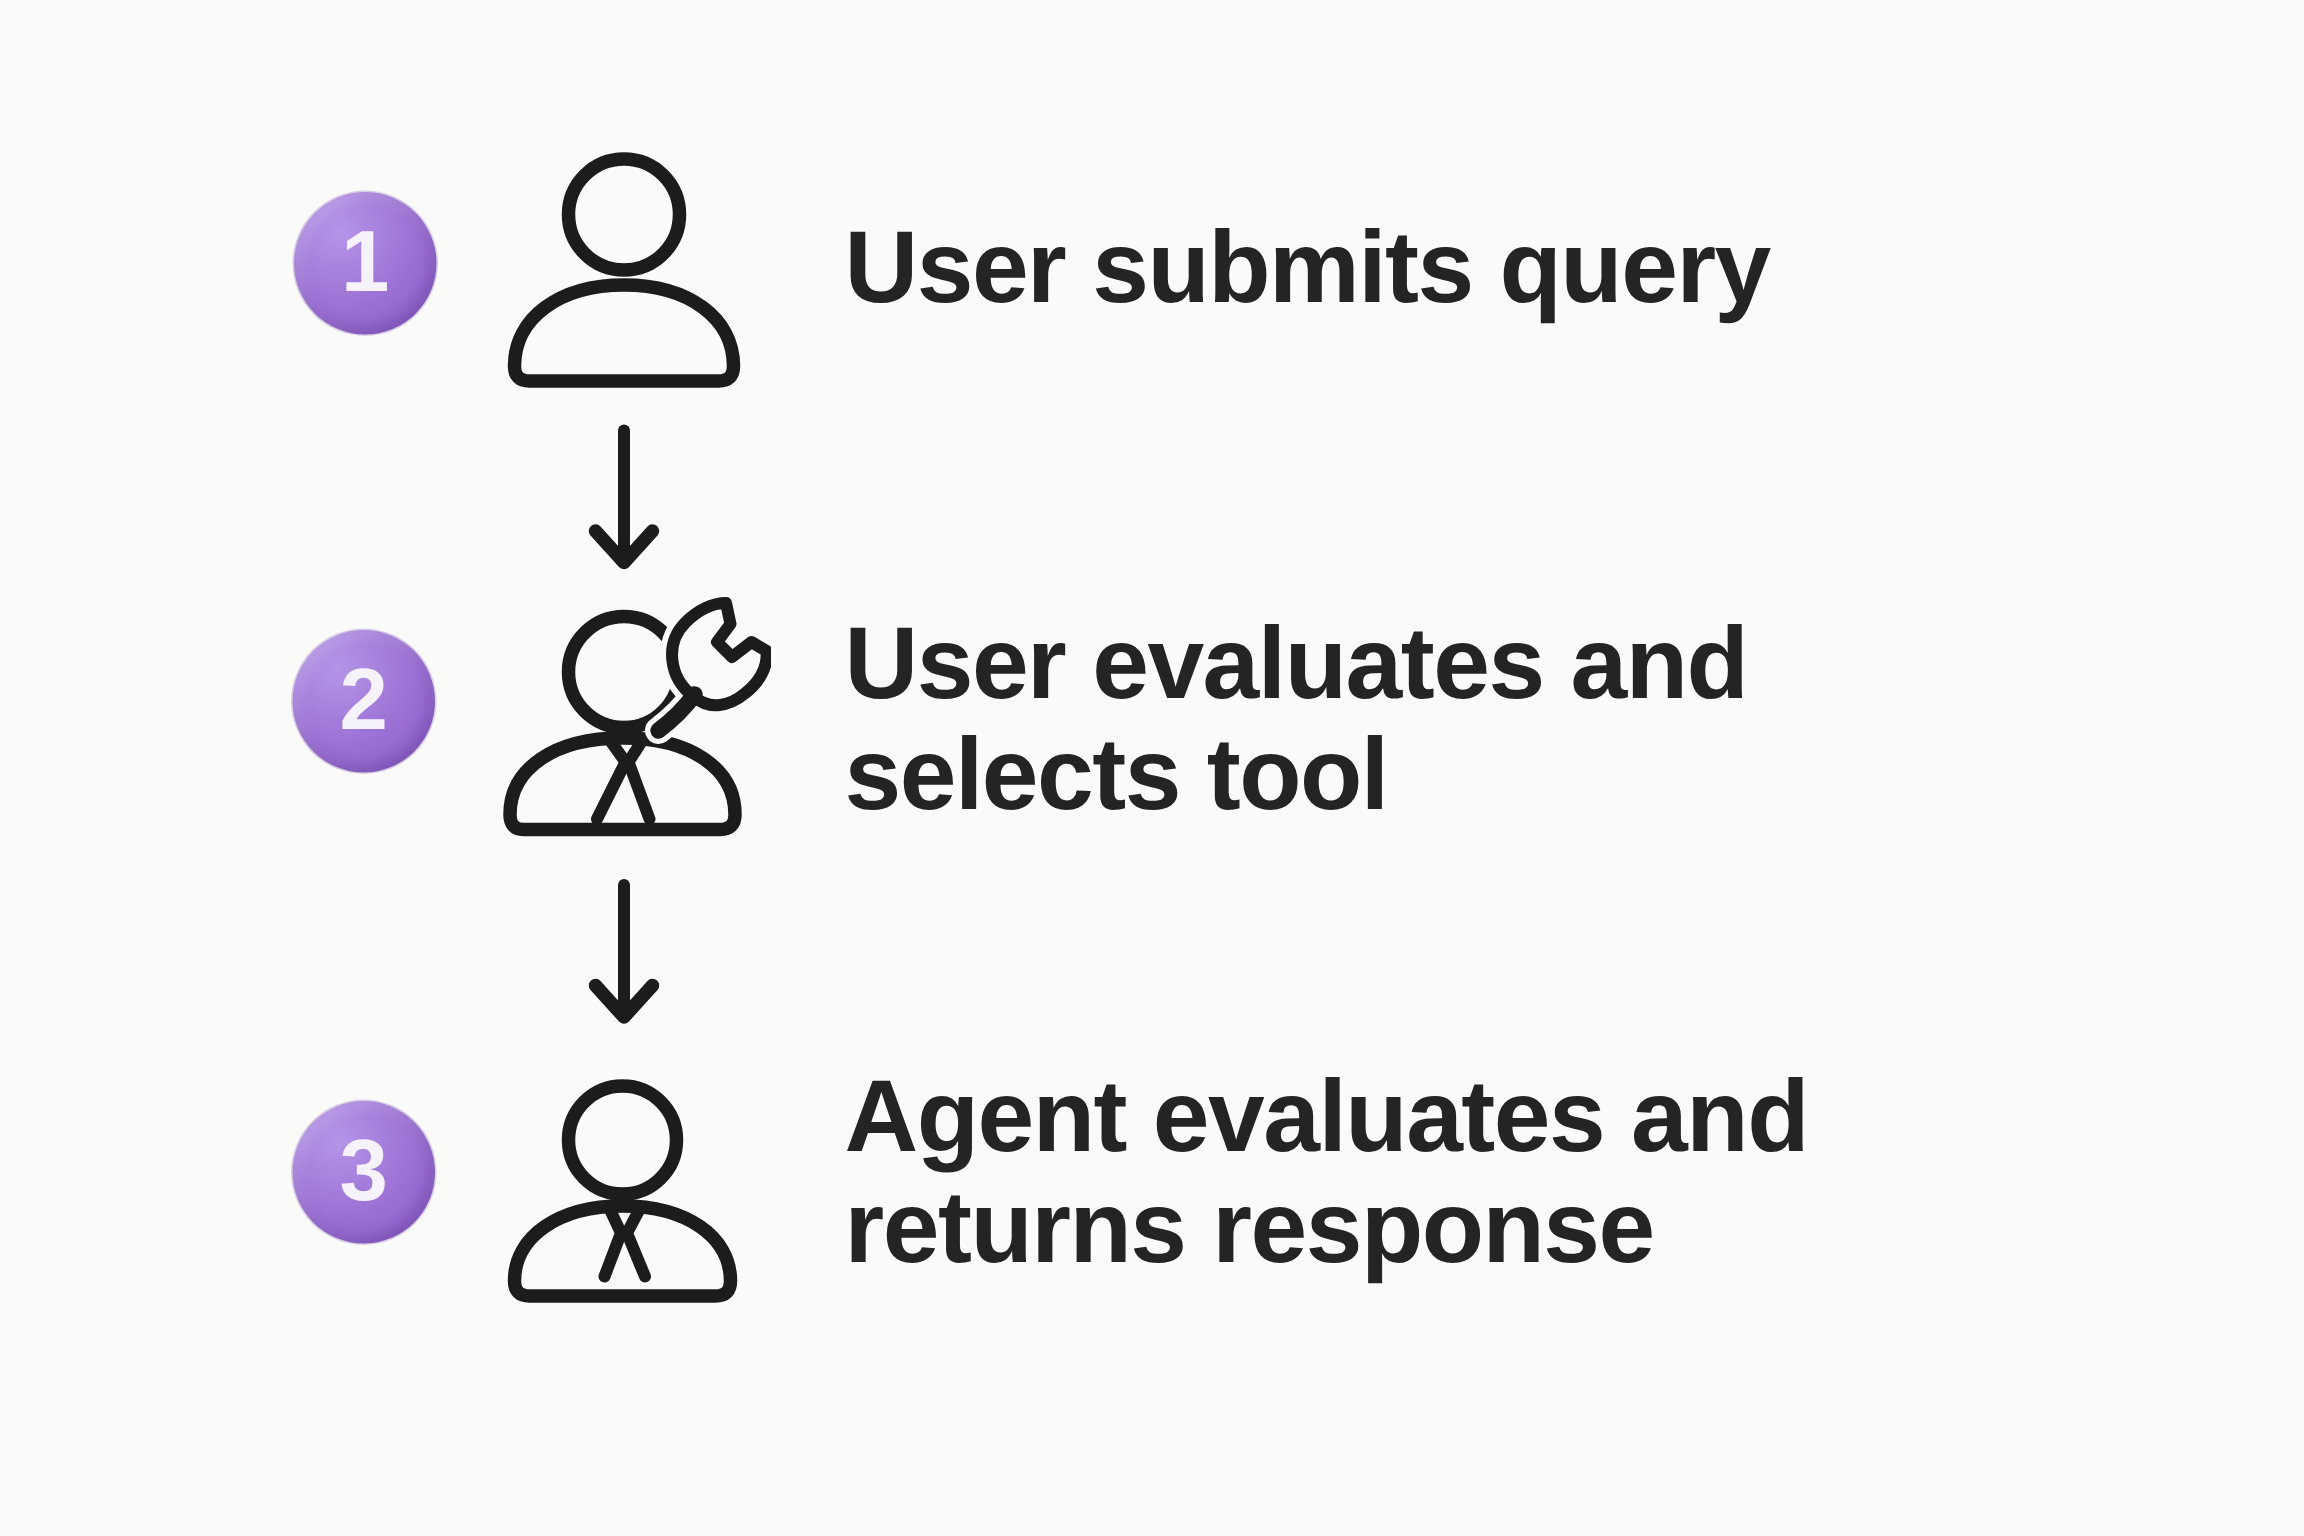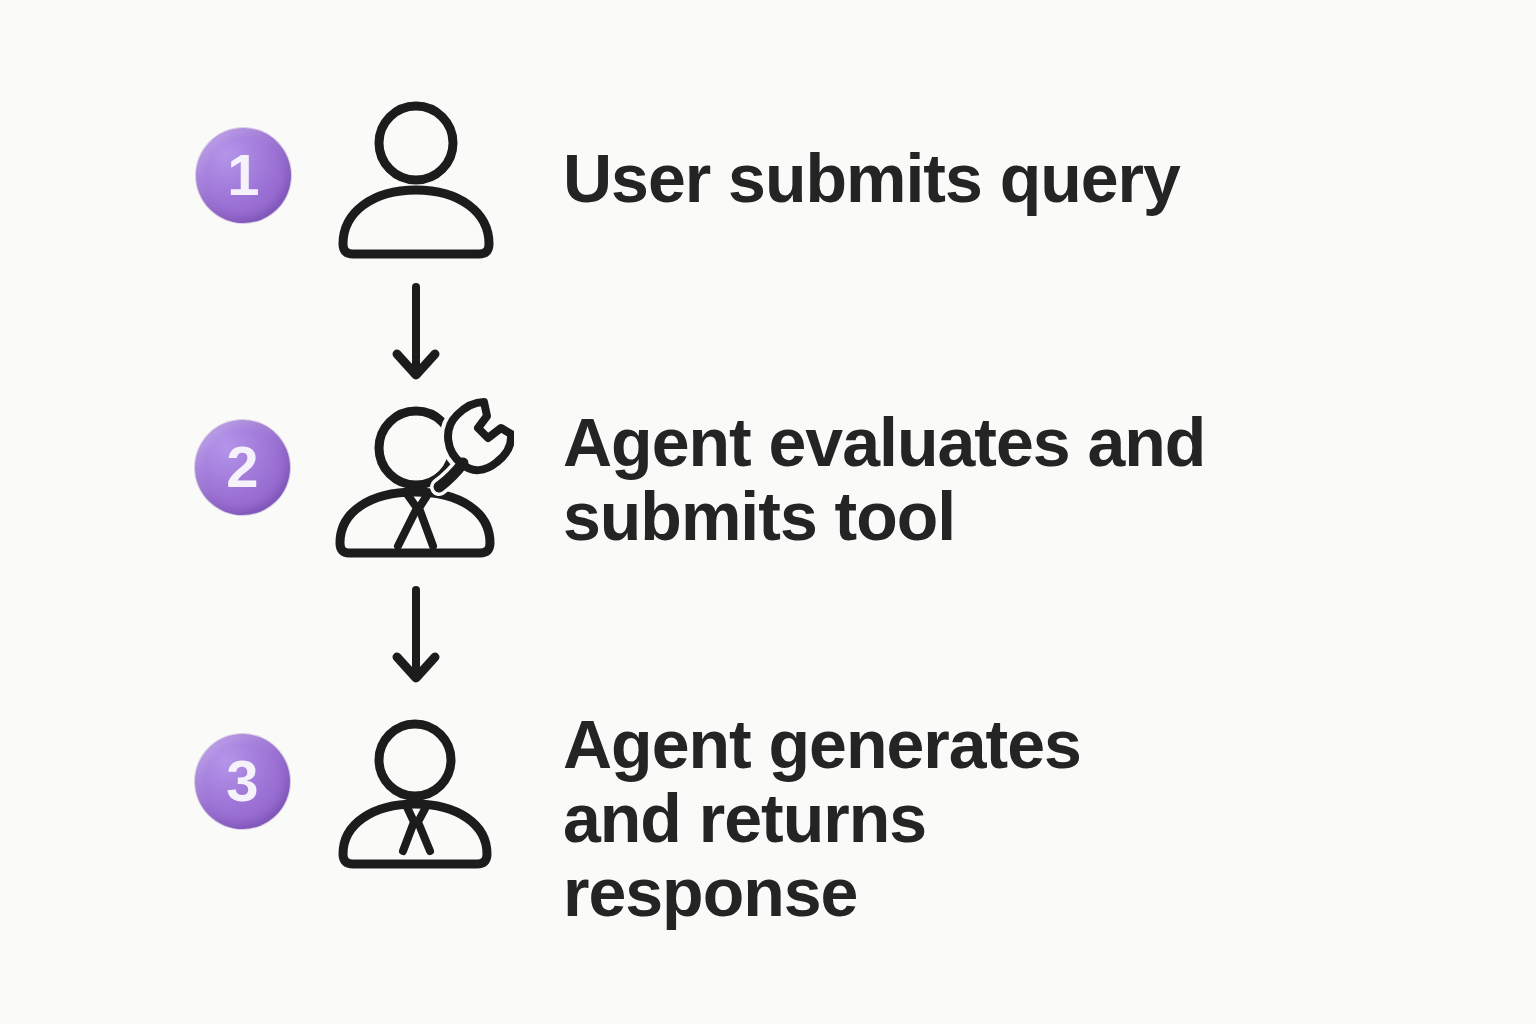--- a/index.html
+++ b/index.html
@@ -77,33 +77,33 @@
     <path class="stroke" stroke-width="9" d="M 15 155 Q 6 155 6 145 C 6 114 36 94 81 94 C 126 94 156 114 156 145 Q 156 155 146 155 Z"></path>
     <path class="stroke" stroke-width="8" d="M 73 96 L 83 110 L 64 148"></path>
     <path class="stroke" stroke-width="8" d="M 94 96 L 85 110 L 99 148"></path>
 
     <path class="halo" fill="var(--background)" stroke-width="16" d="M 128 66 C 112 54 109 31 123 17 C 131 9 141 4 150 4 L 153 18 L 144 30 L 154 40 L 167 30 L 177 36 C 178 47 172 57 163 64 C 151 74 138 75 128 66 Z"></path>
     <path class="halo" fill="none" stroke-width="18" d="M 129 65 C 121 76 113 83 105 89"></path>
     <path class="stroke" fill="var(--background)" stroke-width="8" d="M 128 66 C 112 54 109 31 123 17 C 131 9 141 4 150 4 L 153 18 L 144 30 L 154 40 L 167 30 L 177 36 C 178 47 172 57 163 64 C 151 74 138 75 128 66 Z"></path>
     <path class="stroke" stroke-width="11" d="M 129 65 C 121 76 113 83 105 89"></path>
   </svg>
 
-  <div class="step-label label-2">Agent evaluates and submits tool</div>
+  <div class="step-label label-2">User evaluates and selects tool</div>
 
   <svg class="icon-svg arrow-2" width="50" height="100" viewBox="0 0 50 100">
     <path class="stroke" stroke-width="8" d="M 25 5 L 25 86"></path>
     <path class="stroke" stroke-width="9" d="M 6 72 L 25 93 L 44 72"></path>
   </svg>
 
   <div class="badge badge-3">
     <span>3</span>
   </div>
 
   <svg class="icon-svg icon-3" width="156" height="152" viewBox="0 0 156 152">
     <circle class="stroke" cx="78" cy="42" r="36" stroke-width="9"></circle>
     <path class="stroke" stroke-width="9" d="M 16 146 Q 6 146 6 136 C 6 106 36 86 78 86 C 120 86 150 106 150 136 Q 150 146 140 146 Z"></path>
     <path class="stroke" stroke-width="8" d="M 69 87 L 77 104 L 66 133"></path>
     <path class="stroke" stroke-width="8" d="M 90 87 L 81 104 L 93 133"></path>
   </svg>
 
-  <div class="step-label label-3">Agent generates and returns response</div>
+  <div class="step-label label-3">Agent evaluates and returns response</div>
 
 </div>
 
 </body></html>

